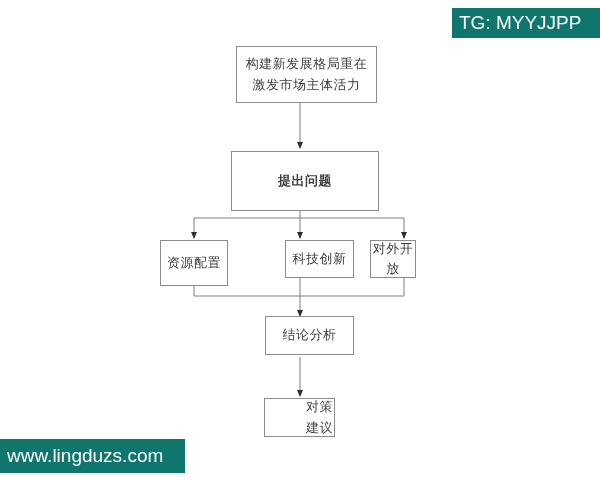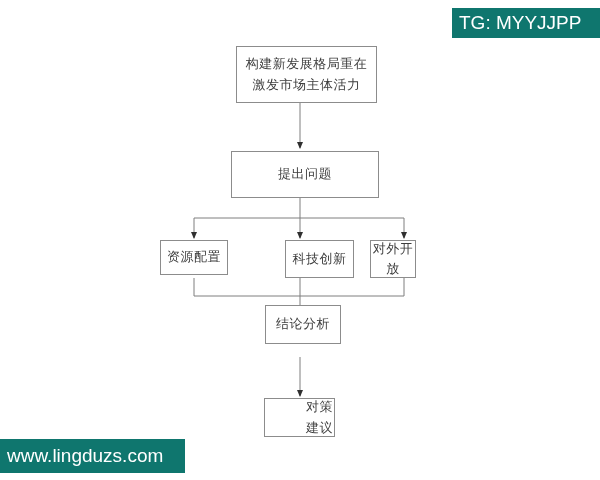--- a/index.html
+++ b/index.html
@@ -19,25 +19,25 @@
     color:#3d3d3d;
     display:flex;
     align-items:center;
     justify-content:center;
     text-align:center;
     font-size:13px;
     letter-spacing:0.5px;
     line-height:1.55;
   }
   .node-title{left:236px;top:46px;width:141px;height:57px;padding:0 5px;}
-  .node-problem{left:231px;top:151px;width:148px;height:47px;}
-  .node-branch-left{left:160px;top:240px;width:68px;height:35px;}
+  .node-problem{left:231px;top:151px;width:148px;height:60px;font-weight:bold;}
+  .node-branch-left{left:160px;top:240px;width:68px;height:46px;}
   .node-branch-middle{left:265px;top:240px;width:69px;height:38px;margin-left:20px;}
   .node-branch-right{left:370px;top:240px;width:46px;height:38px;}
-  .node-conclusion{left:265px;top:305px;width:76px;height:39px;}
+  .node-conclusion{left:265px;top:316px;width:89px;height:39px;}
   .node-suggestion{left:264px;top:398px;width:71px;height:39px;padding-left:40px;}
   .watermark{
     position:absolute;
     background:#0f766e;
     color:#ffffff;
     font-family:"Liberation Sans","DejaVu Sans",sans-serif;
     font-size:19px;
     display:flex;
     align-items:center;
     white-space:nowrap;

